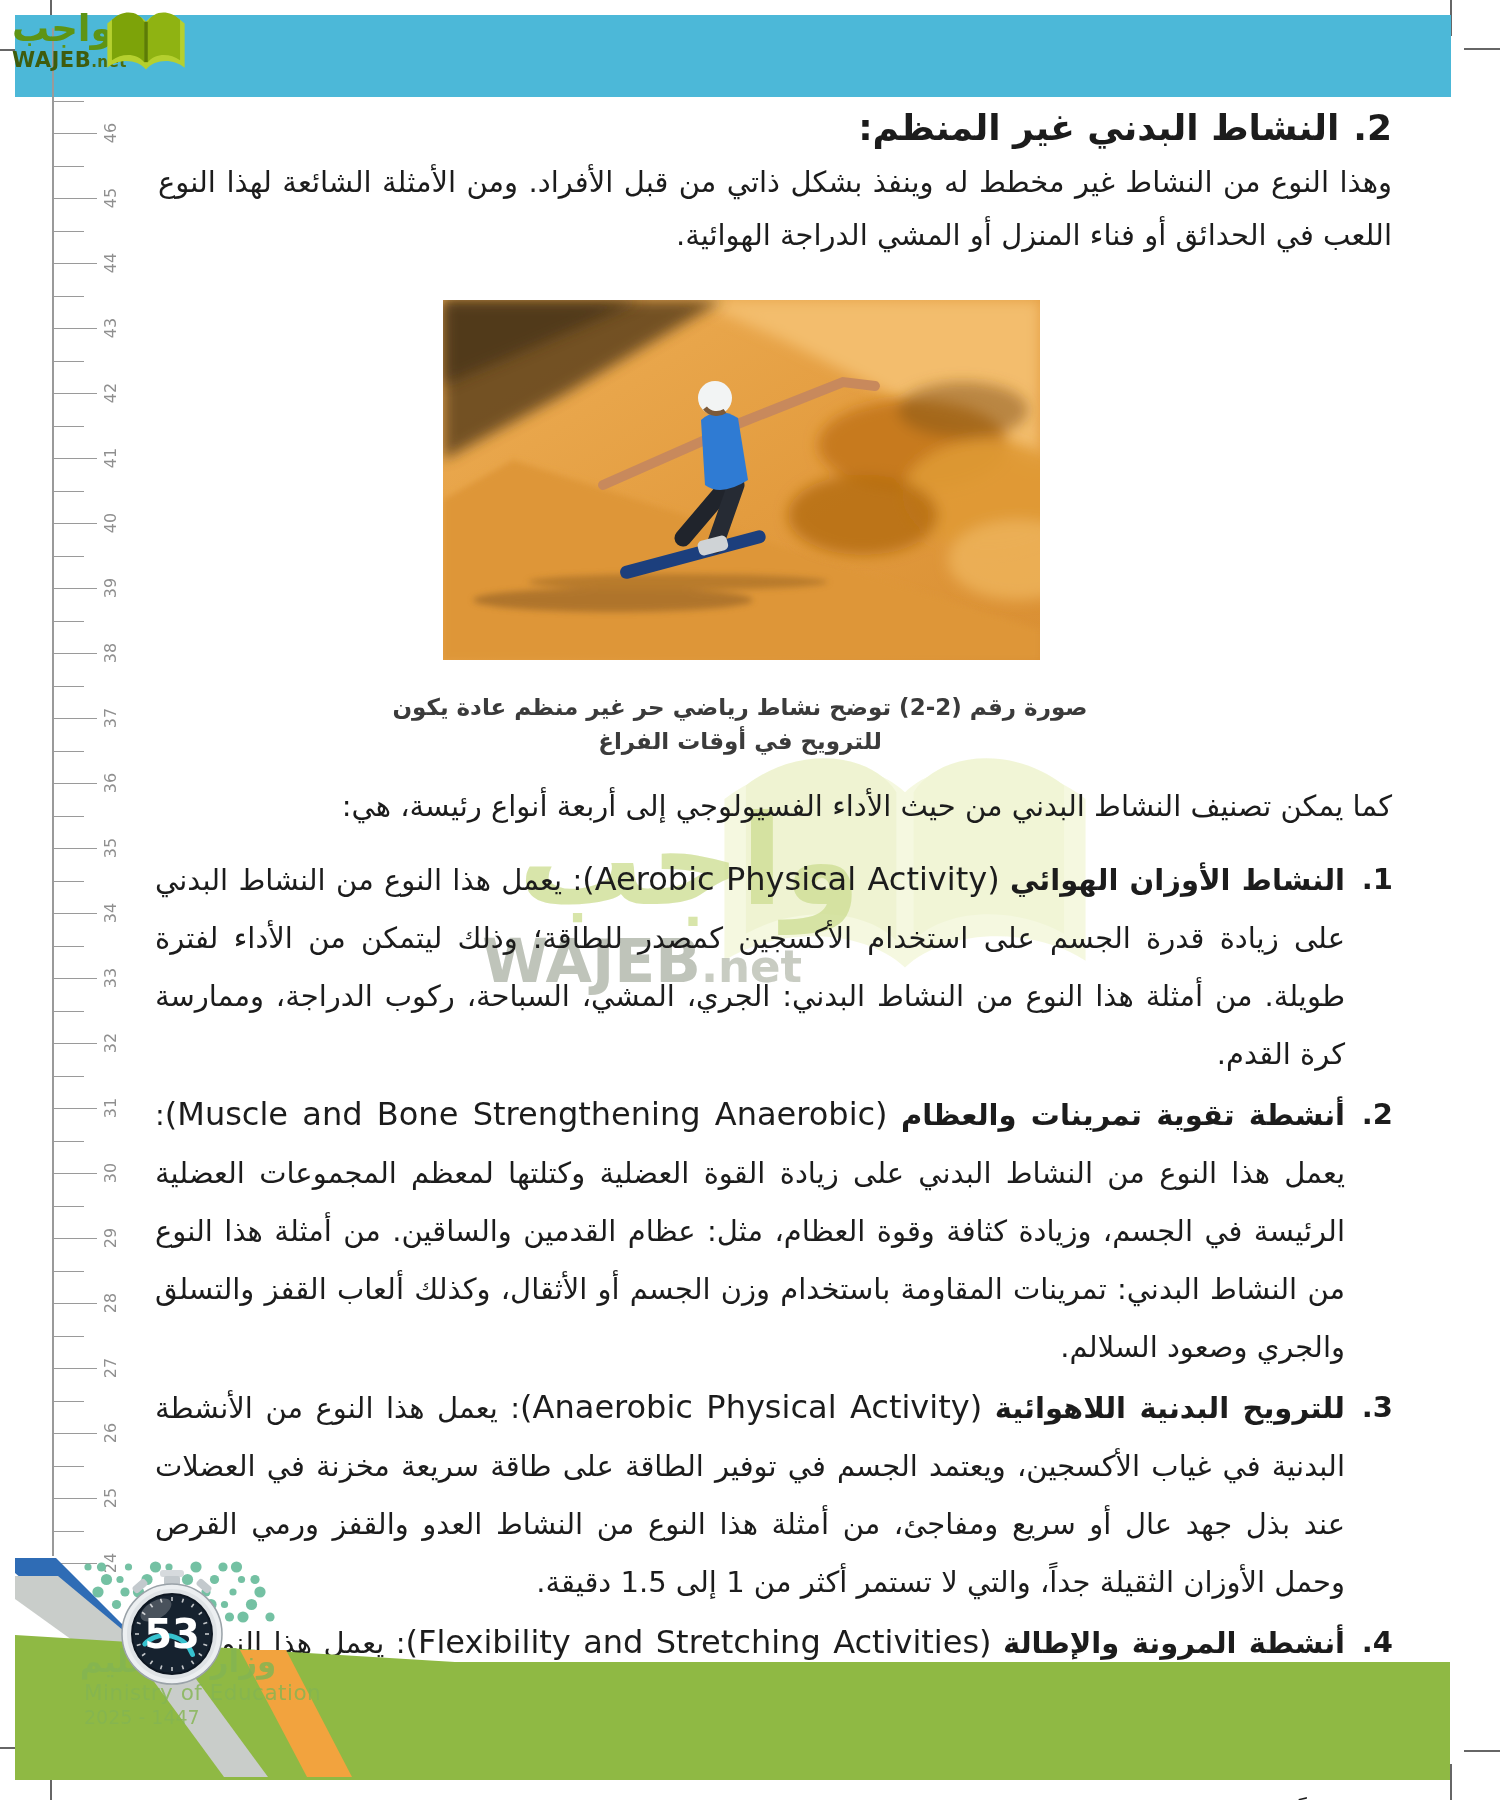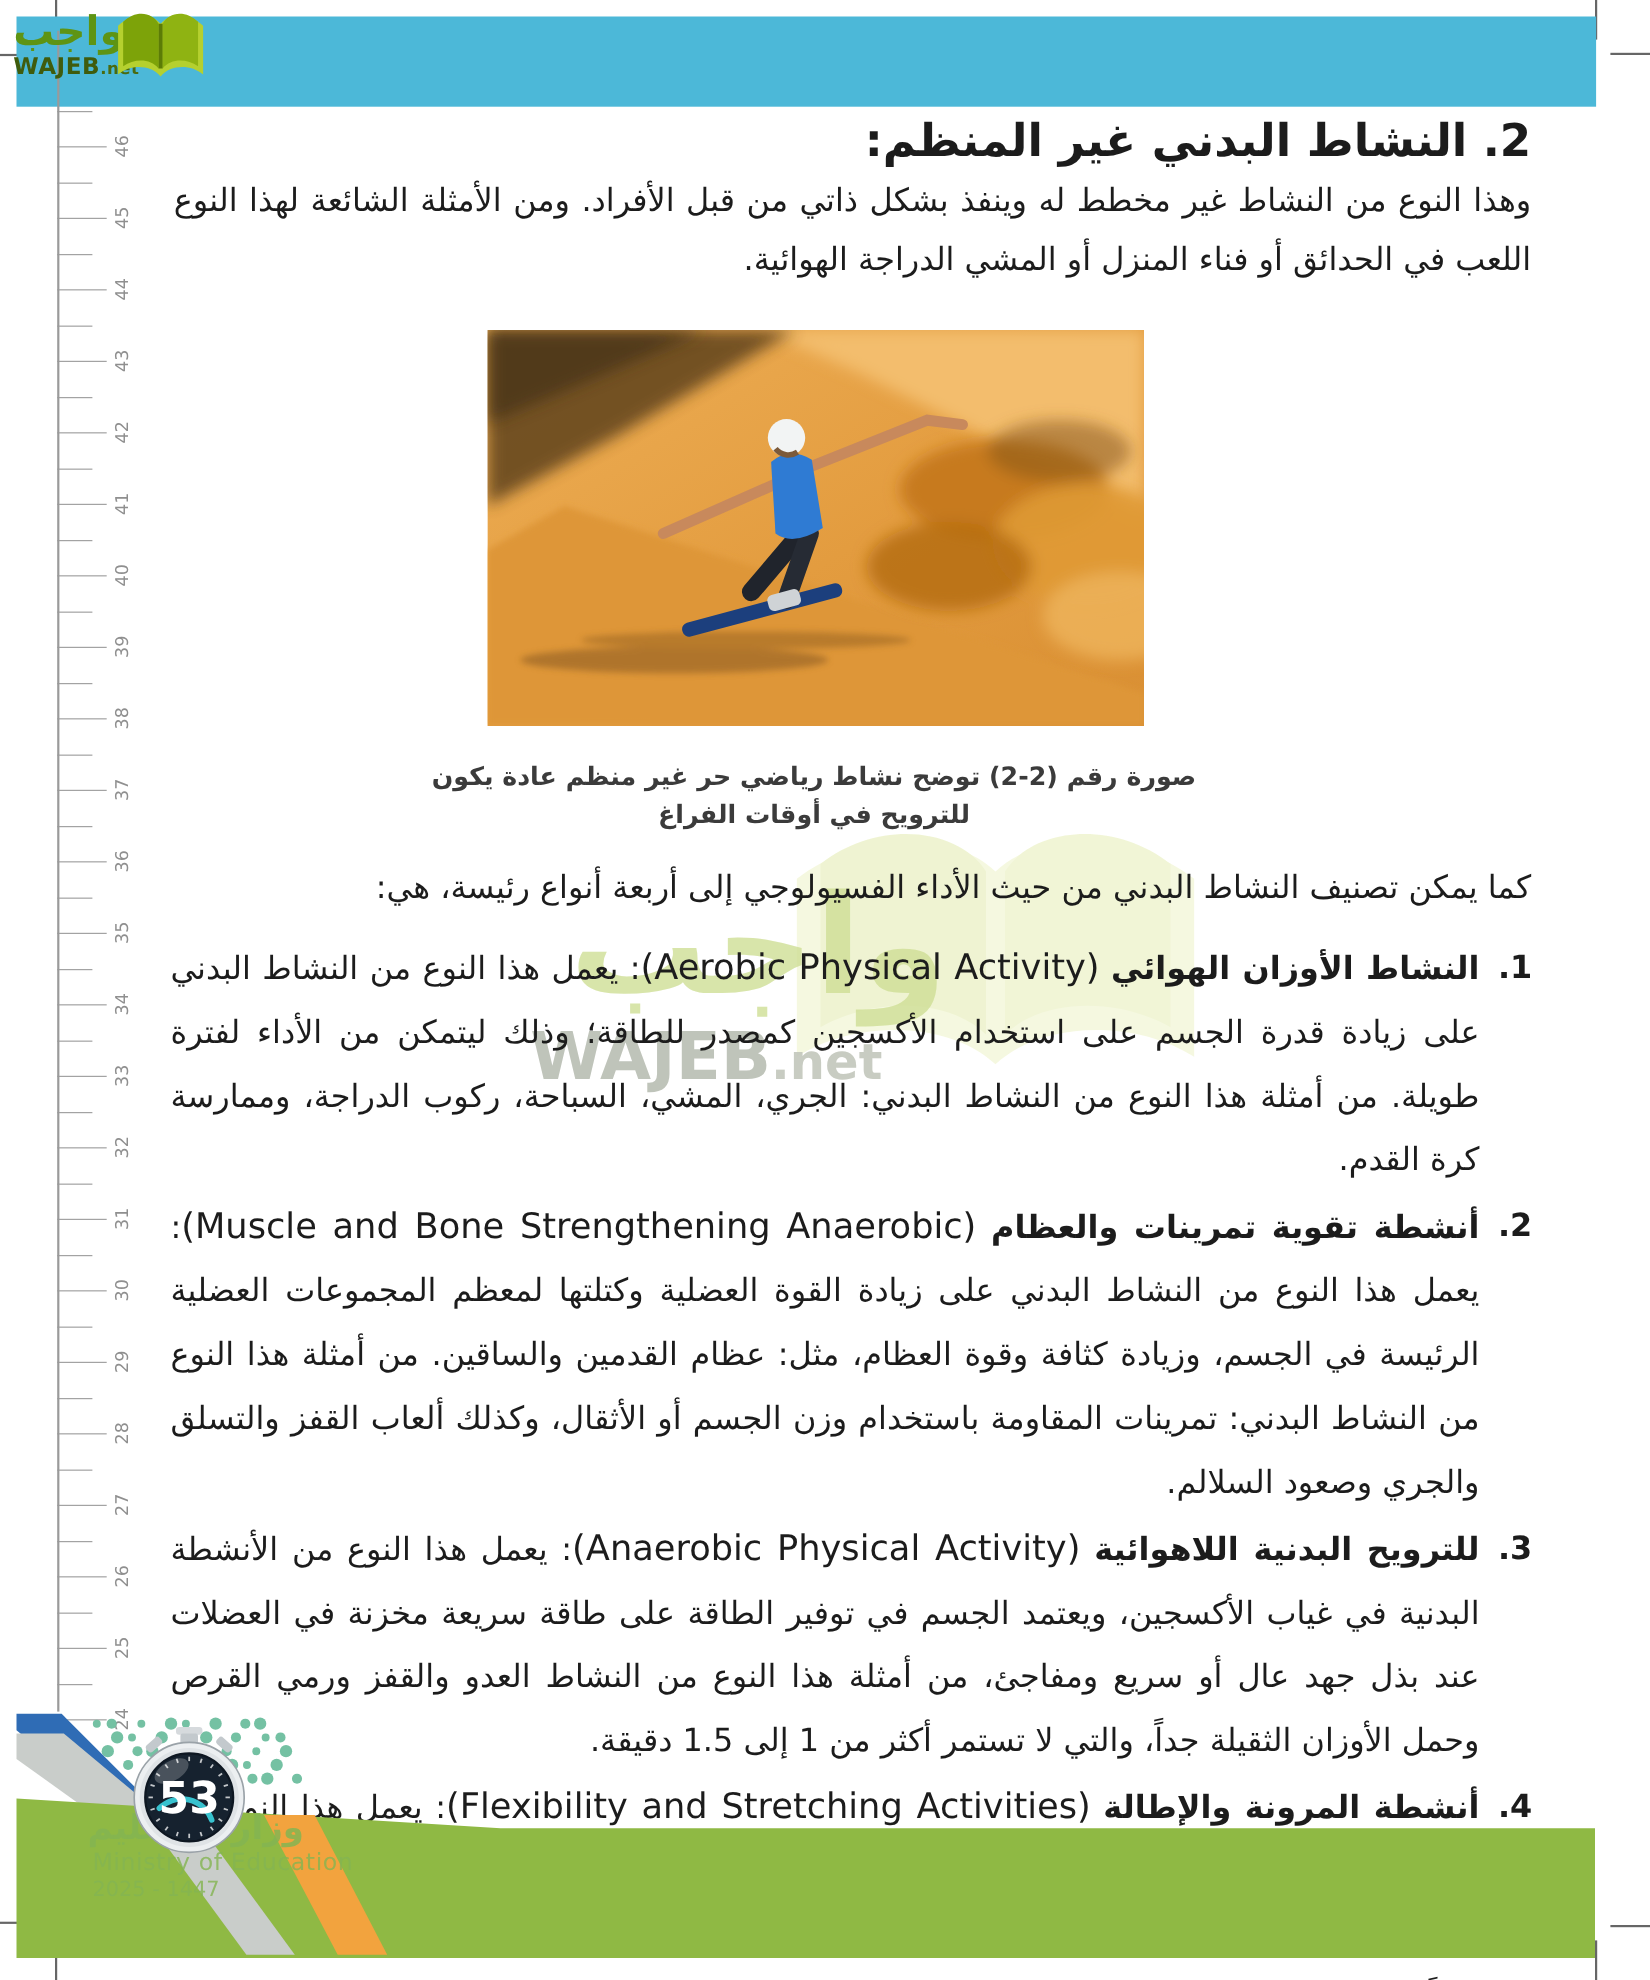--- a/index.html
+++ b/index.html
@@ -27,21 +27,21 @@
 
   
   .ruler-line{position:absolute;left:52px;top:28px;width:1.5px;height:1528px;background:var(--ruler)}
   .tick{position:absolute;left:52px;height:0;border-top:1.5px solid var(--ruler)}
   .tick.major{width:45px}.tick.minor{width:32px}
   .tick-label{position:absolute;left:96px;width:28px;height:28px;display:flex;align-items:center;justify-content:center;
     transform:rotate(-90deg);font-size:16px;color:#8f8f8f}
 
   
   .rtl{direction:rtl;unicode-bidi:embed}
-  .section-head{position:absolute;right:108px;top:106px;width:1234px;font-size:41px;font-weight:bold;line-height:44px}
+  .section-head{position:absolute;right:108px;top:106px;width:1234px;font-size:36px;font-weight:bold;line-height:44px}
   .section-head .num{margin-left:14px}
   .para{position:absolute;right:108px;top:156px;width:1234px;font-size:29px;line-height:53px;text-align:justify}
   .figure{position:absolute;left:443px;top:300px;width:597px;height:360px;overflow:hidden}
   .figure svg{display:block;width:100%;height:100%}
   .caption{position:absolute;left:390px;top:690px;width:700px;text-align:center;font-size:23px;font-weight:bold;color:var(--caption);line-height:34px}
   .intro{position:absolute;right:108px;top:784px;width:1234px;font-size:29px;line-height:44px;text-align:right}
   .items{position:absolute;right:155px;top:850px;width:1190px;z-index:2}
   .item{position:relative;font-size:29px;line-height:58px;text-align:justify;margin-bottom:2px}
   .item .num{position:absolute;right:-48px;top:0;width:46px;font-weight:bold;text-align:right}
   .item .ttl{font-weight:bold}

